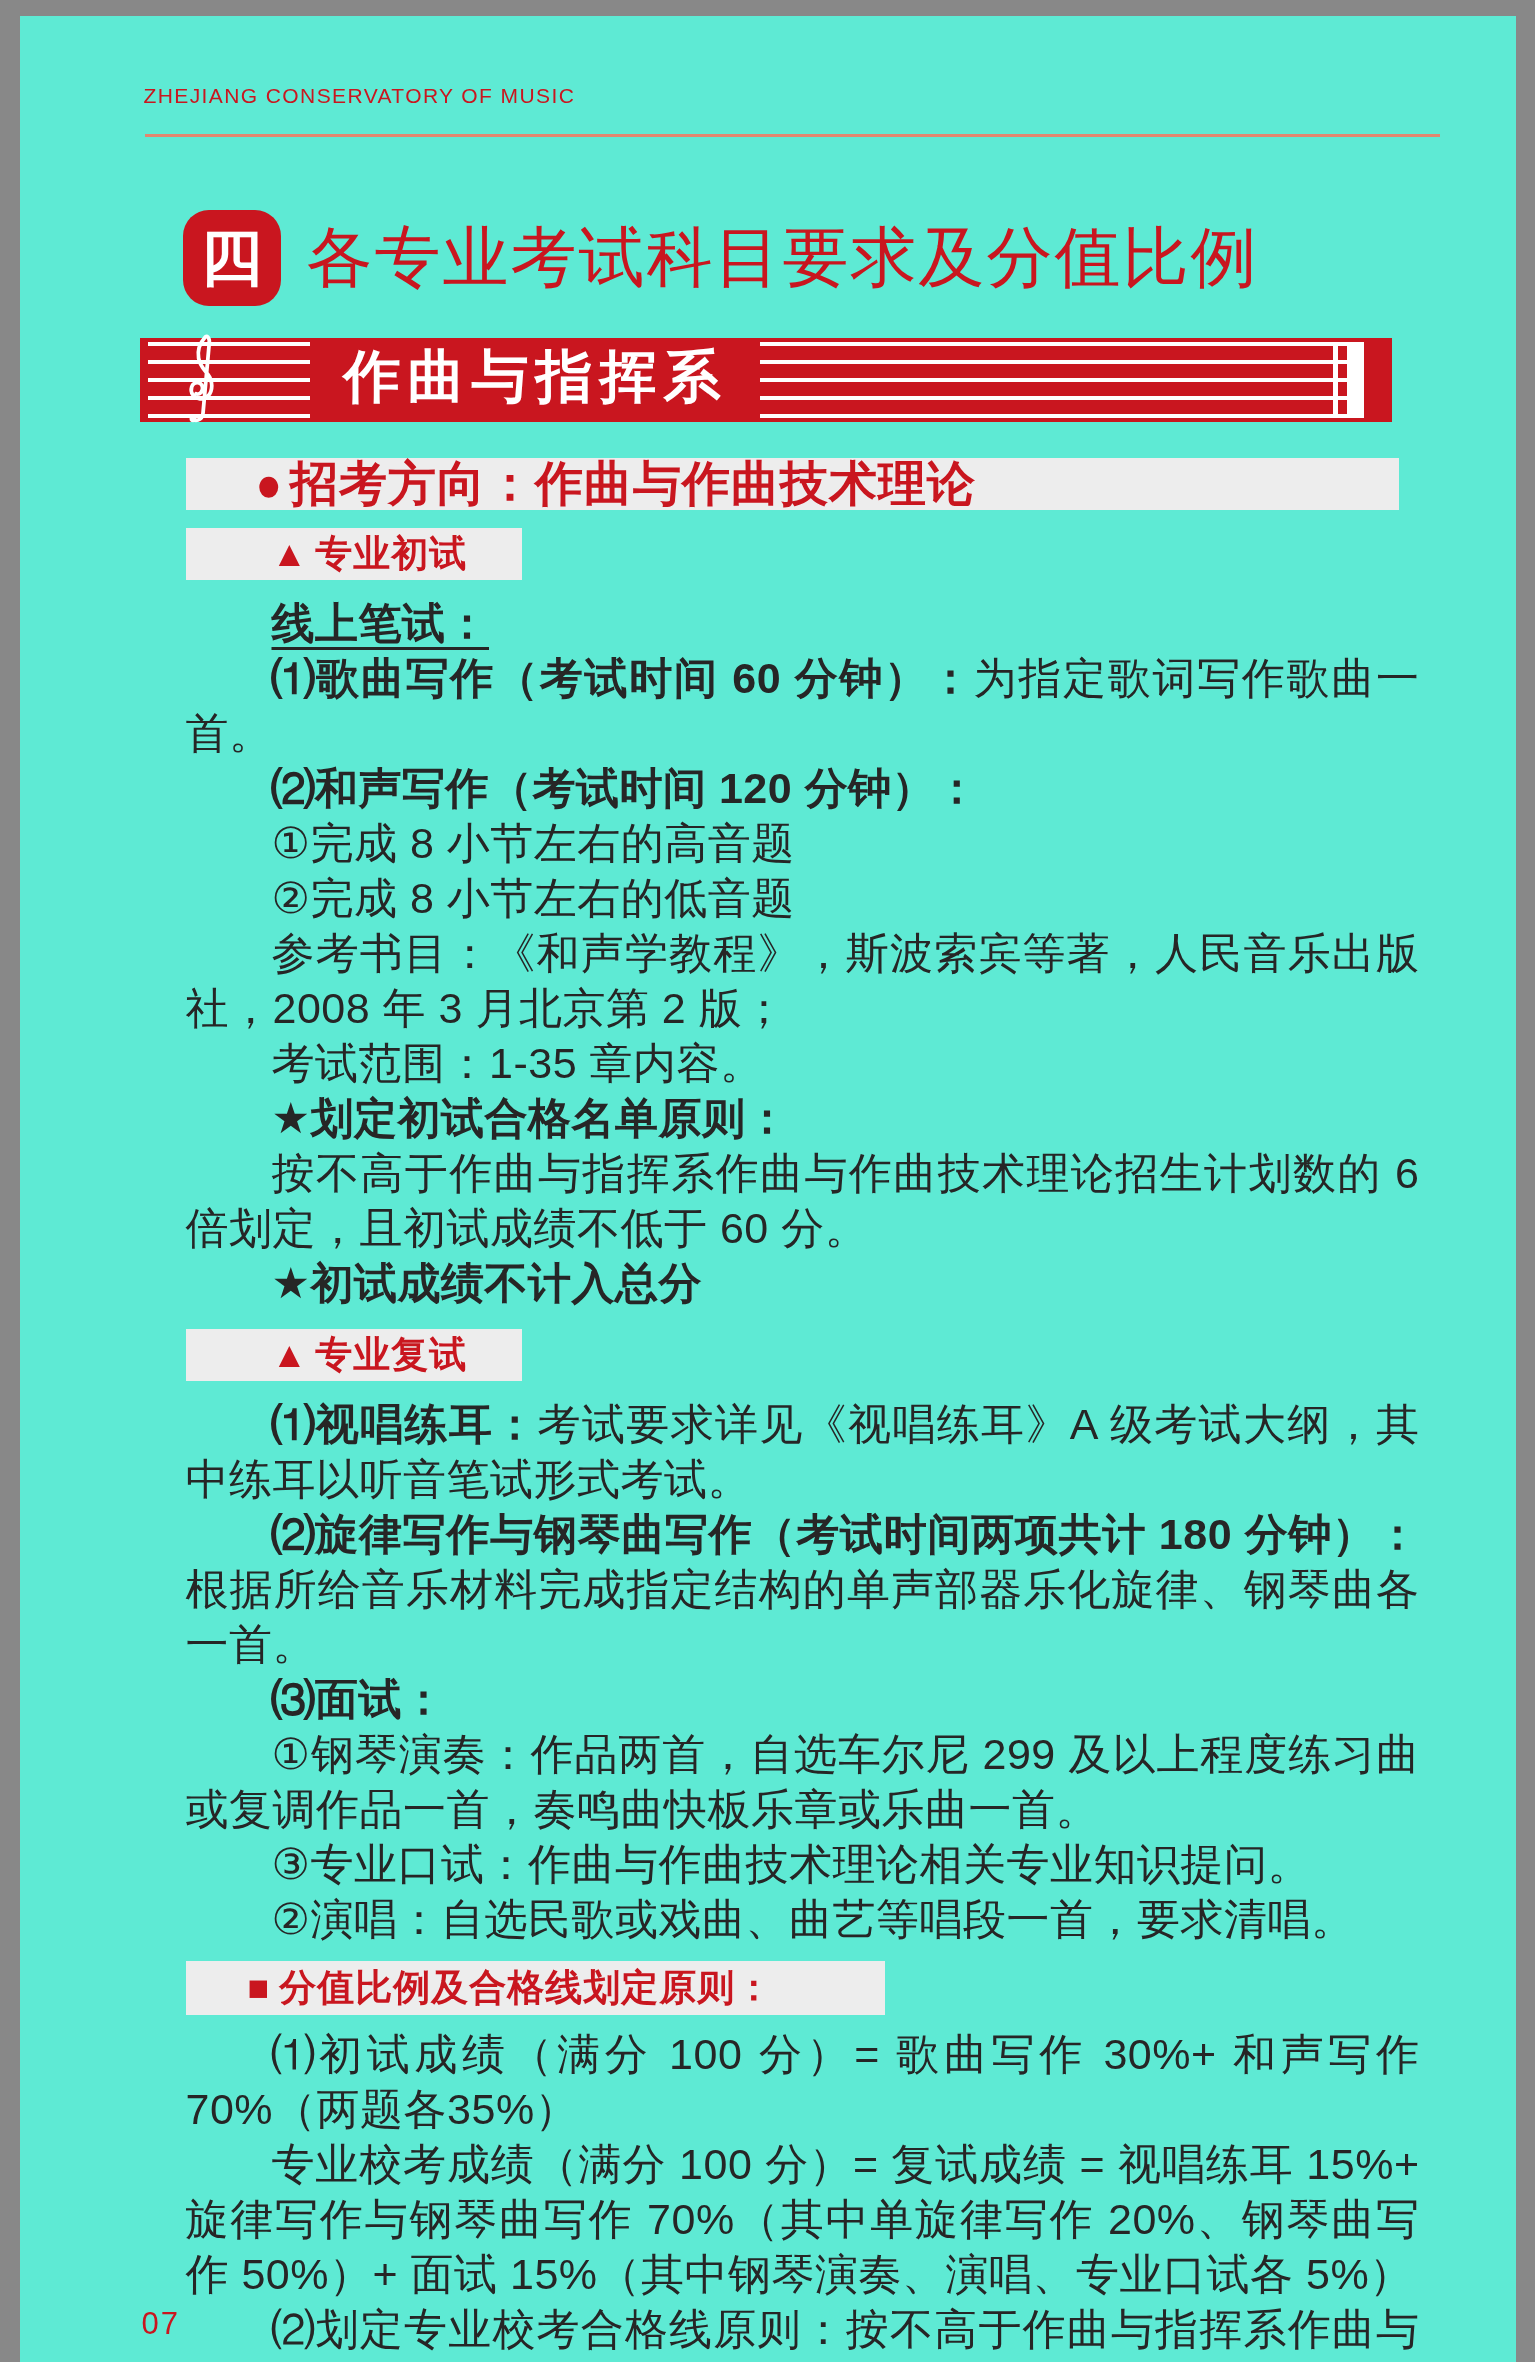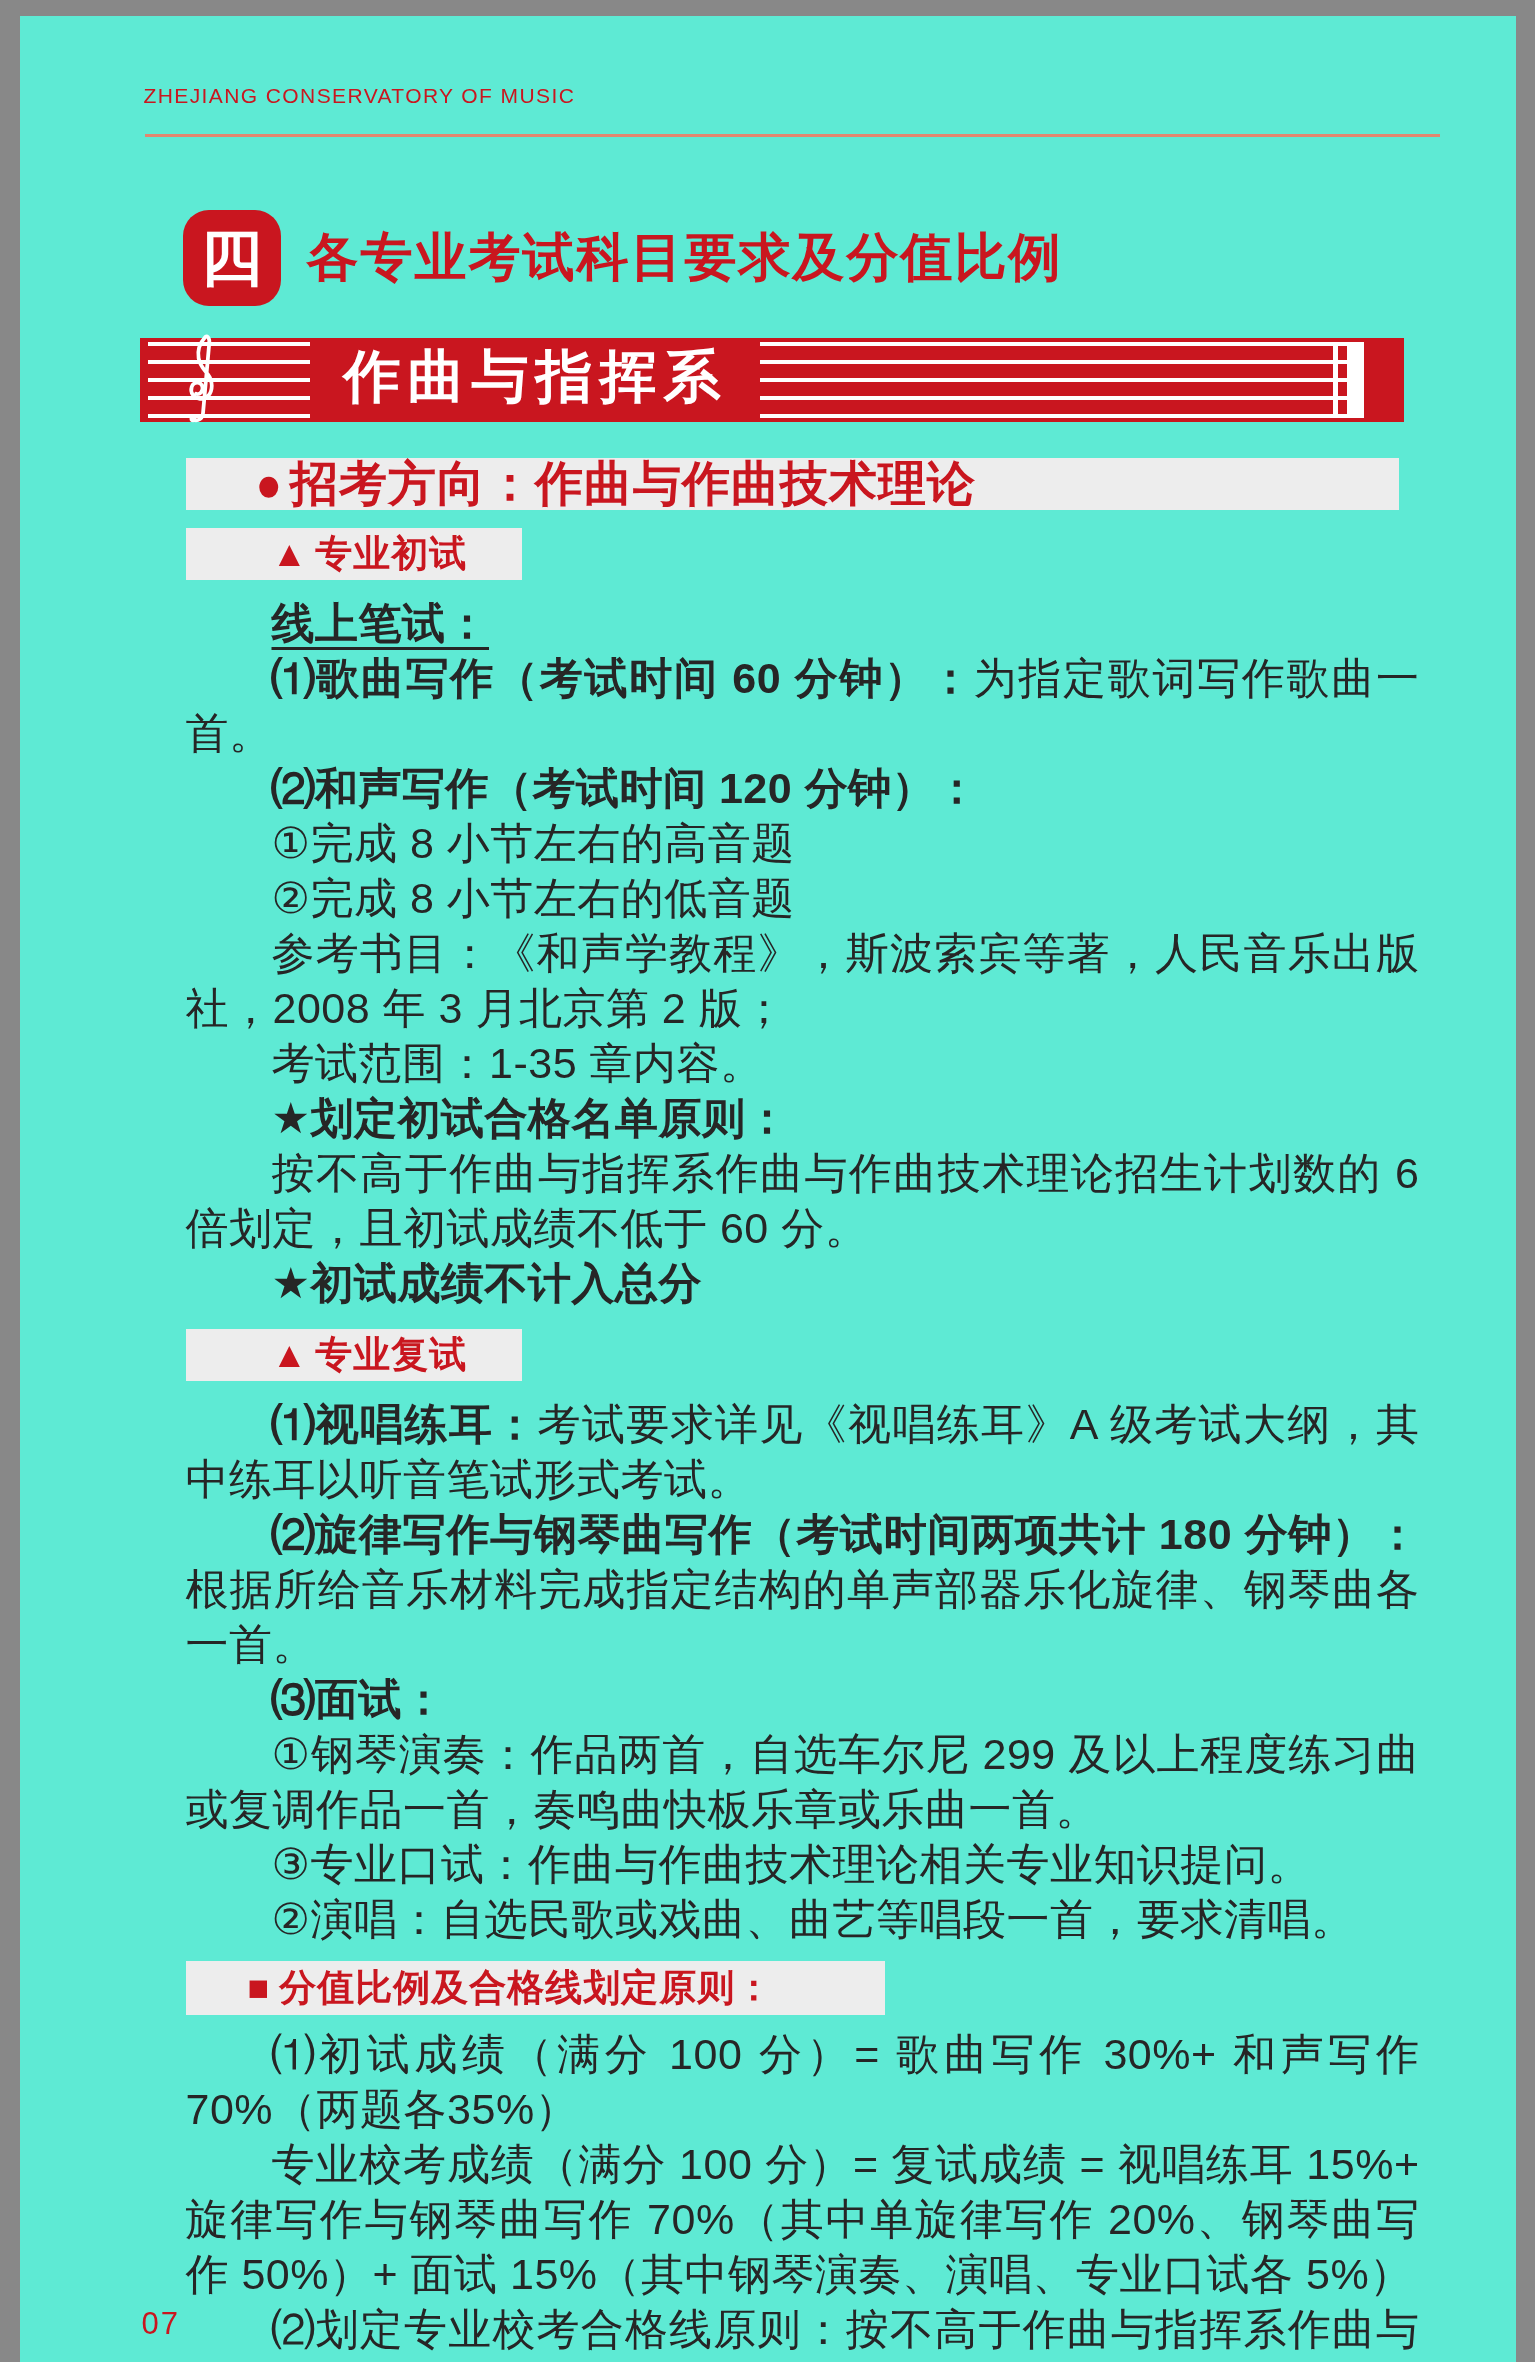--- a/index.html
+++ b/index.html
@@ -21,24 +21,24 @@
   .badge{
     width:98px;height:96px;background:#c9161f;border-radius:26px;
     display:flex;align-items:center;justify-content:center;flex:0 0 auto;
   }
   .badge span{
     font-family:"DejaVu Serif","Liberation Serif",serif;
     font-size:62px;font-weight:700;color:#ffffff;line-height:1;
   }
   .title-text{
     margin:0;font-family:"DejaVu Serif","Liberation Serif",serif;
-    font-size:52px;font-weight:700;color:#c9161f;letter-spacing:2px;white-space:nowrap;
+    font-size:66px;font-weight:400;color:#c9161f;letter-spacing:2px;white-space:nowrap;
   }
   
-  .dept-banner{position:absolute;left:120px;top:322px;width:1252px;height:84px;background:#c9161f;padding-left:12px;}
+  .dept-banner{position:absolute;left:120px;top:322px;width:1252px;height:84px;background:#c9161f;}
   .staff{
     position:absolute;top:4px;height:76px;
     background:repeating-linear-gradient(to bottom,#ffffff 0 4px,rgba(0,0,0,0) 4px 18px);
   }
   .staff-left{left:8px;width:162px;}
   .staff-right{left:620px;width:604px;}
   .clef{position:absolute;left:46px;top:-5px;width:34px;height:94px;}
   .dept-label{
     position:absolute;left:204px;top:50%;transform:translateY(-53%);
     font-family:"DejaVu Serif","Liberation Serif",serif;

